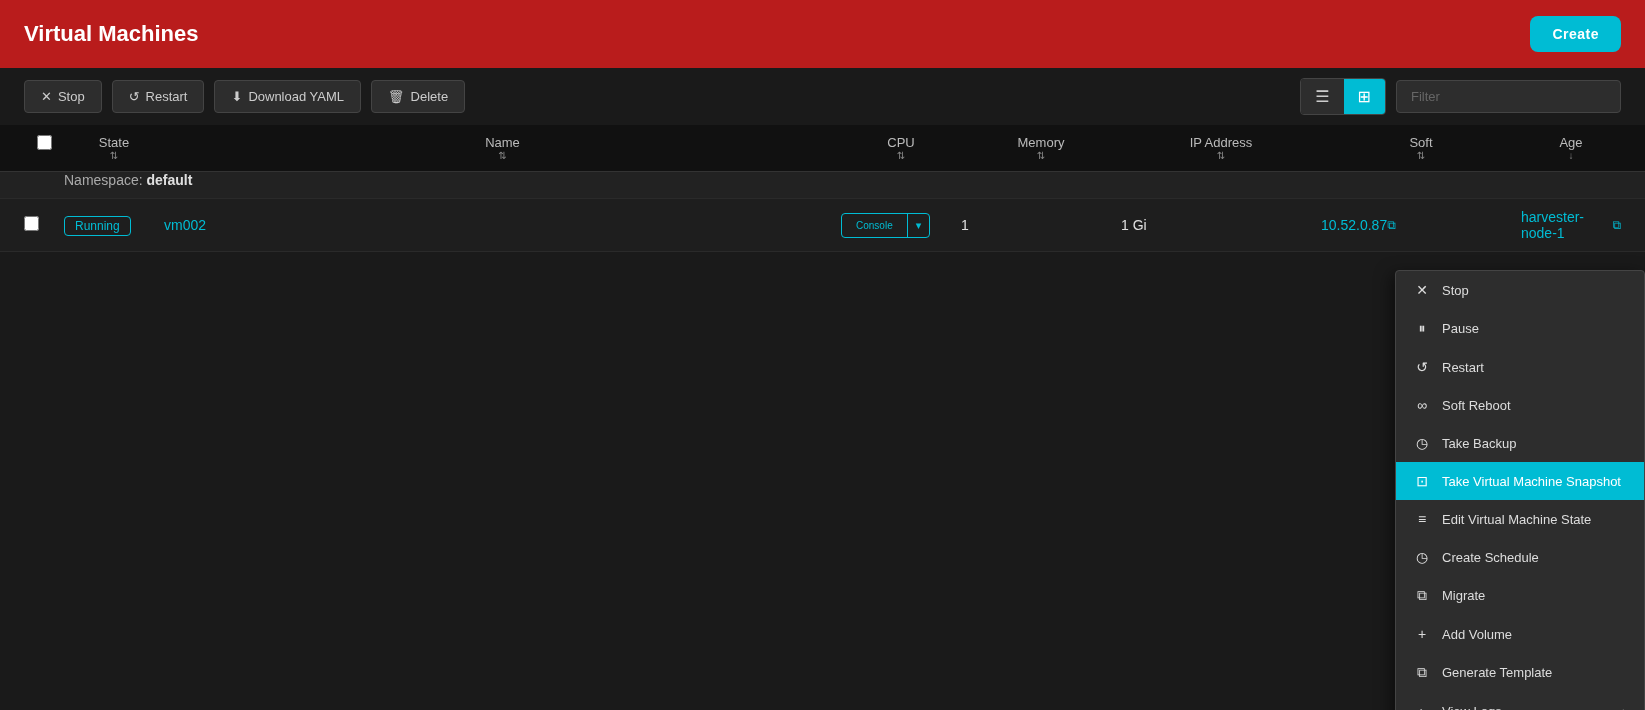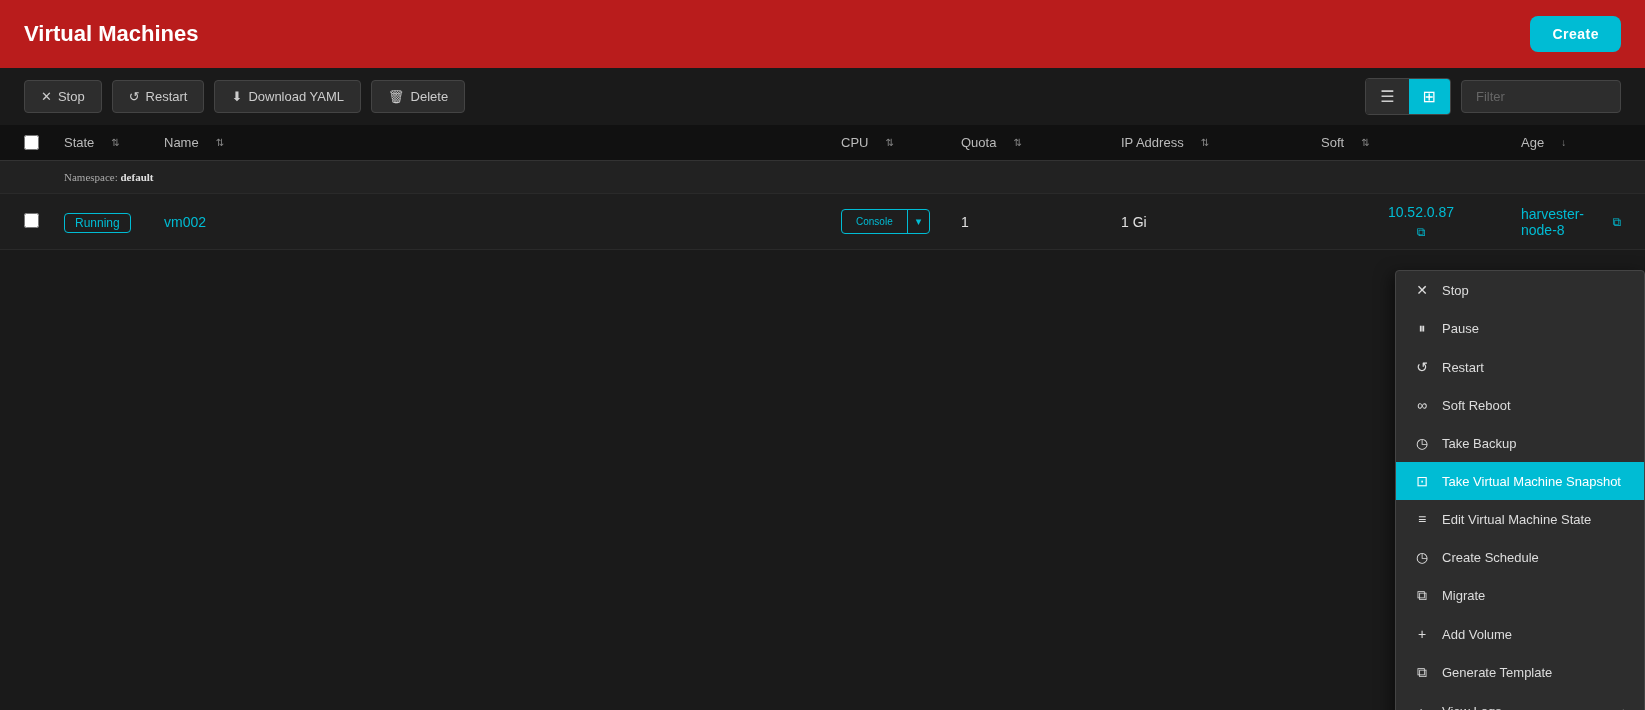--- a/index.html
+++ b/index.html
@@ -71,51 +71,51 @@
     .view-btn.active {
       background: #00bcd4;
       color: #fff;
     }
     .filter-input {
       background: #2d2d2d;
       border: 1px solid #444;
       color: #ccc;
       padding: 8px 14px;
       border-radius: 4px;
-      width: 160px;
+      width: 225px;
       font-size: 13px;
     }
     .filter-input::placeholder { color: #666; }
     .table-container {
       margin: 0 0;
       overflow: hidden;
     }
     .table-header {
       display: grid;
       grid-template-columns: 40px 100px 1fr 120px 160px 200px 200px 100px;
       background: #111;
       padding: 10px 24px;
       border-bottom: 1px solid #333;
       color: #bbb;
       font-size: 13px;
       font-weight: 500;
     }
     .table-header span {
       display: flex;
       align-items: center;
-      gap: 17px;
+      gap: 0;
+      flex-direction: column;
     }
     .sort-icon { font-size: 10px; color: #888; }
     .namespace-row {
       background: #222;
-      padding: 10px 24px 10px 64px;
-      font-size: 11px;
+      padding: 0 24px 10px 64px;
+      font-size: 14px;
       color: #aaa;
       border-bottom: 1px solid #2a2a2a;
-      font-family: Liberation Serif, serif;
     }
     .namespace-row strong { color: #e0e0e0; }
     .table-row {
       display: grid;
       grid-template-columns: 40px 100px 1fr 120px 160px 200px 200px 100px;
       padding: 10px 24px;
       background: #1e1e1e;
       border-bottom: 1px solid #2a2a2a;
       align-items: center;
     }
@@ -154,22 +154,20 @@
       border-left: 1px solid #00bcd4;
       color: #00bcd4;
       padding: 5px 8px;
       cursor: pointer;
       font-size: 11px;
     }
     .ip-link {
       color: #00bcd4;
       display: flex;
       align-items: center;
-      gap: 5px;
-      flex-direction: column;
     }
     .copy-icon { font-size: 12px; color: #00bcd4; cursor: pointer; }
     .node-link {
       color: #00bcd4;
       display: flex;
       align-items: center;
       gap: 5px;
     }
     .age-cell { color: #aaa; }
     
@@ -259,21 +257,21 @@
     </span>
     <span>
       <span>Name</span>
       <span class="sort-icon">⇅</span>
     </span>
     <span>
       <span>CPU</span>
       <span class="sort-icon">⇅</span>
     </span>
     <span>
-      <span>Quota</span>
+      <span>Memory</span>
       <span class="sort-icon">⇅</span>
     </span>
     <span>
       <span>IP Address</span>
       <span class="sort-icon">⇅</span>
     </span>
     <span>
       <span>Soft</span>
       <span class="sort-icon">⇅</span>
     </span>
@@ -298,21 +296,21 @@
       <button class="console-btn">Console</button>
       <button class="console-arrow">▾</button>
     </span>
     <span>1</span>
     <span>1 Gi</span>
     <span class="ip-link">
       <span>10.52.0.87</span>
       <span class="copy-icon">⧉</span>
     </span>
     <span class="node-link">
-      <span>harvester-node-8</span>
+      <span>harvester-node-1</span>
       <span class="copy-icon">⧉</span>
     </span>
     <span class="age-cell"></span>
   </div>
 </div>
 
 <div class="context-menu" id="context-menu">
 <div class="context-menu-item">
       <span class="menu-icon">✕</span>
       <span>Stop</span>

